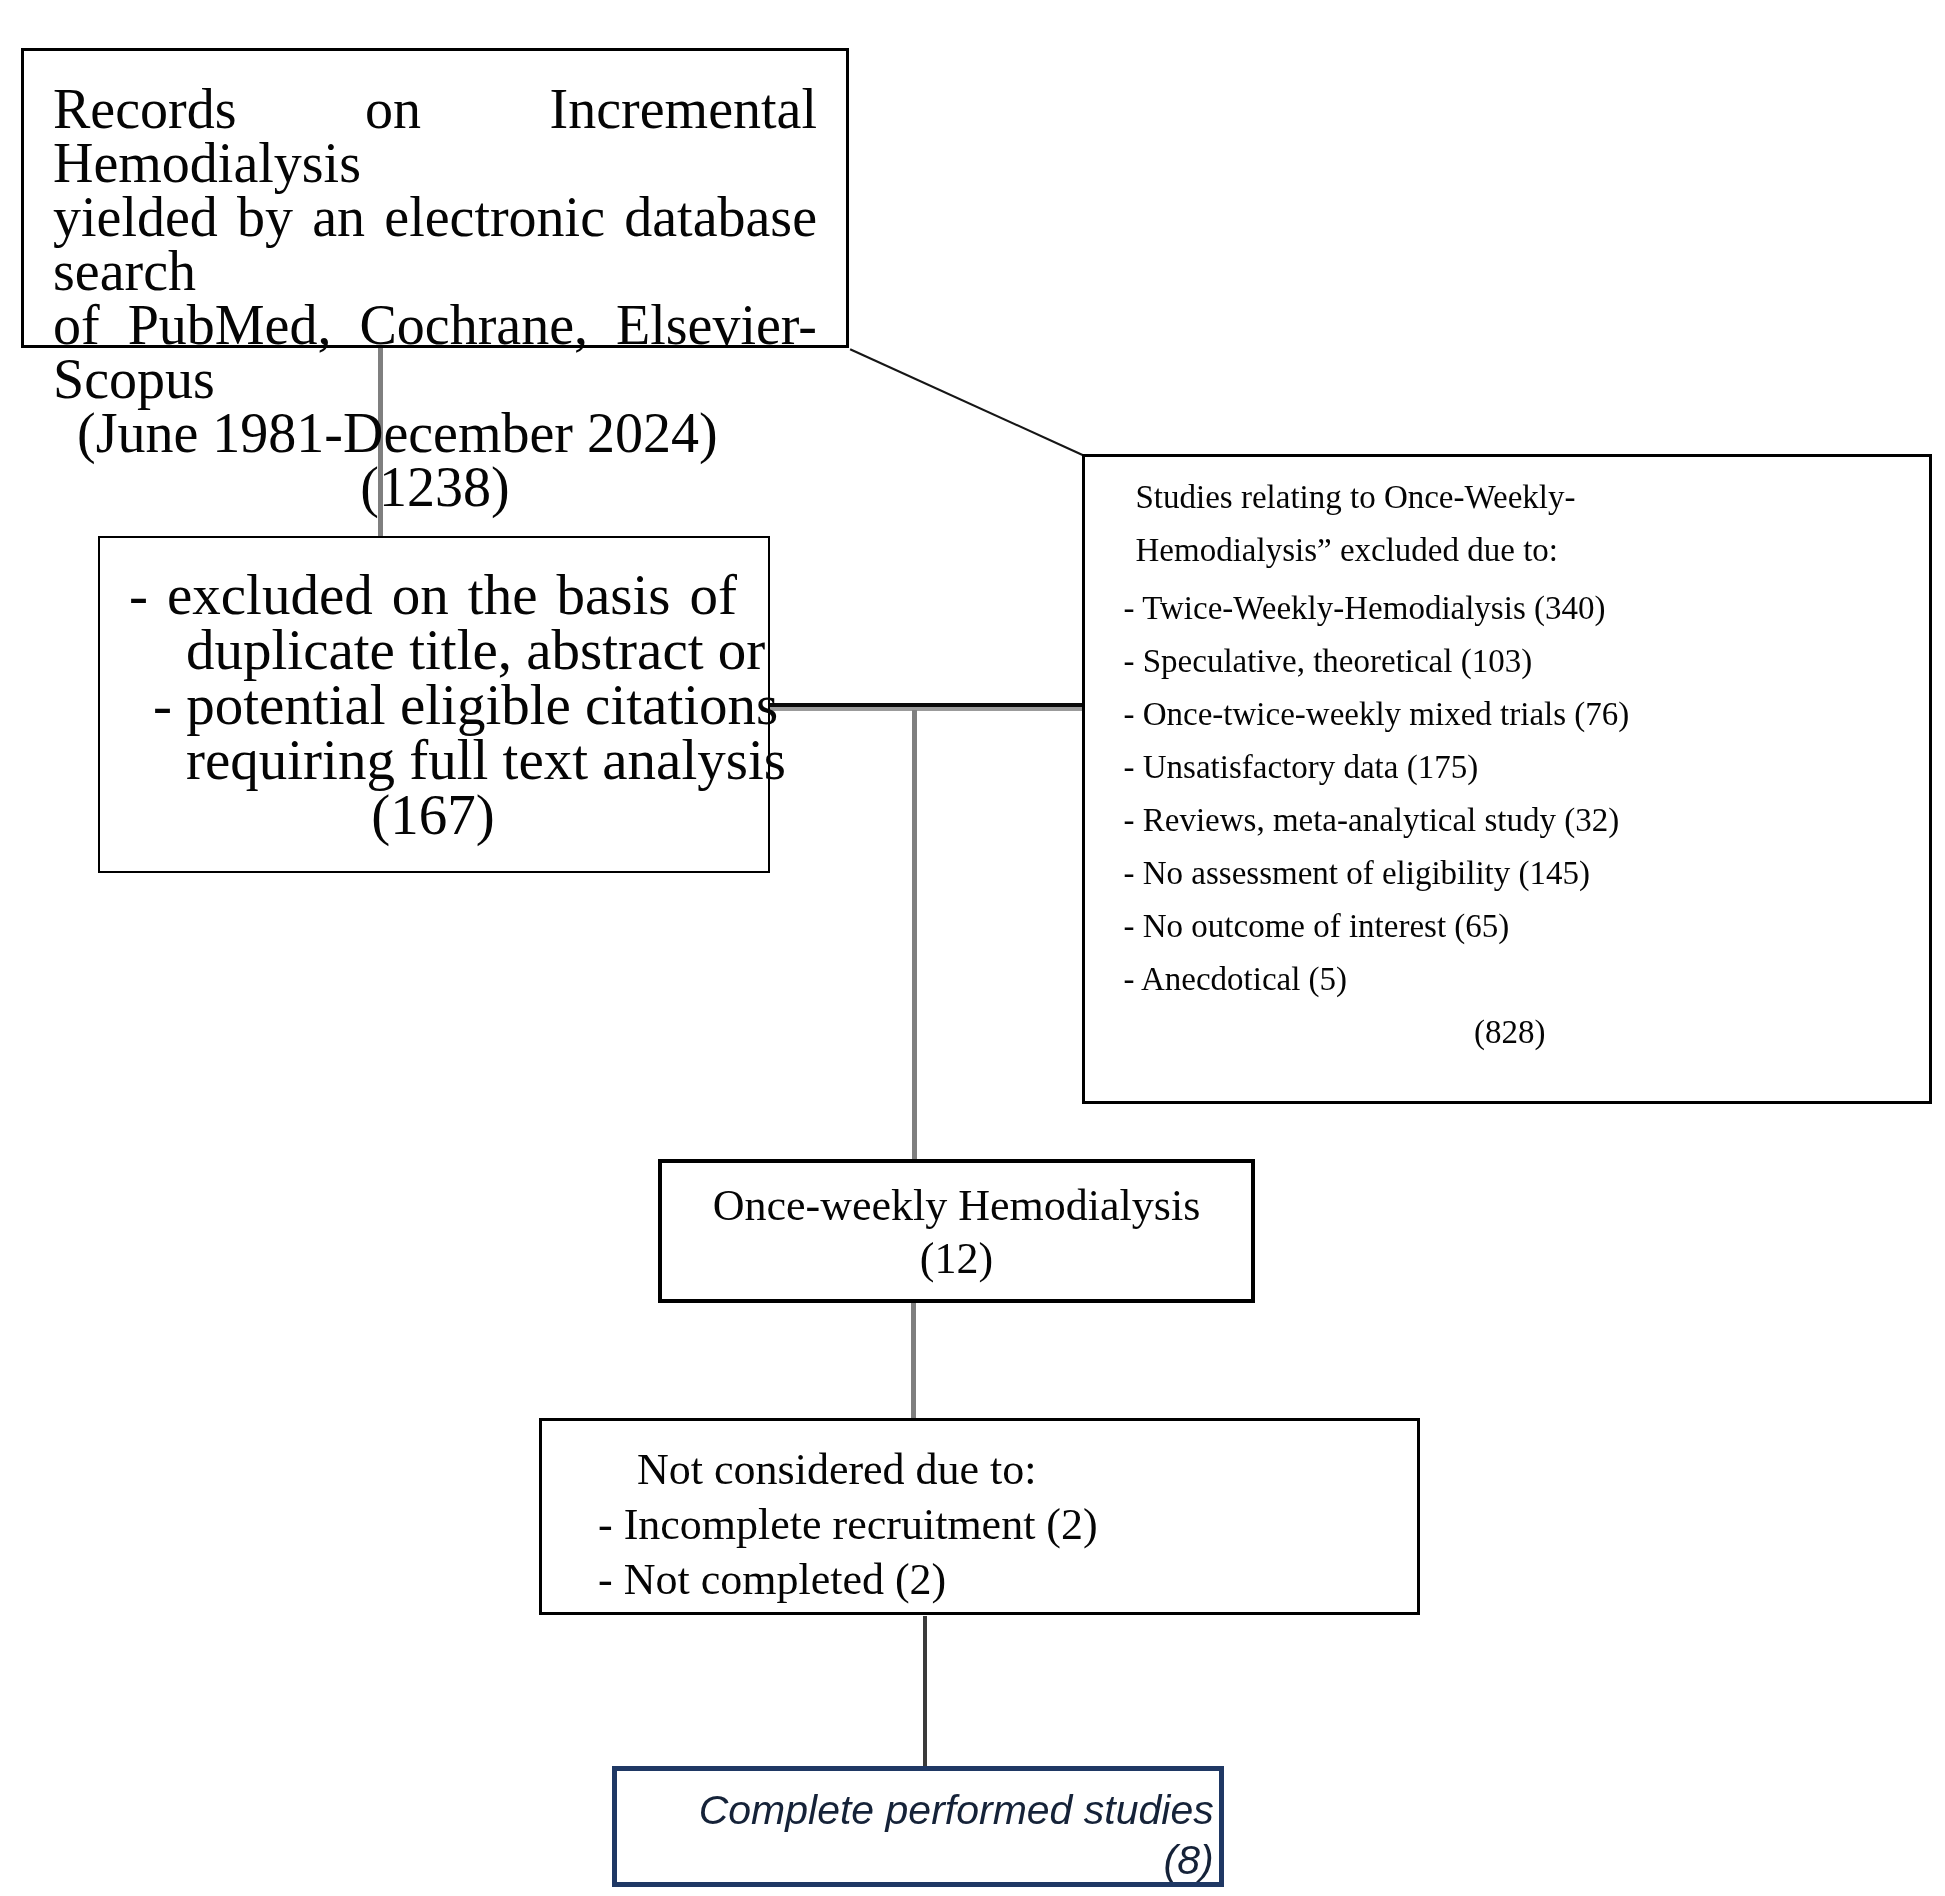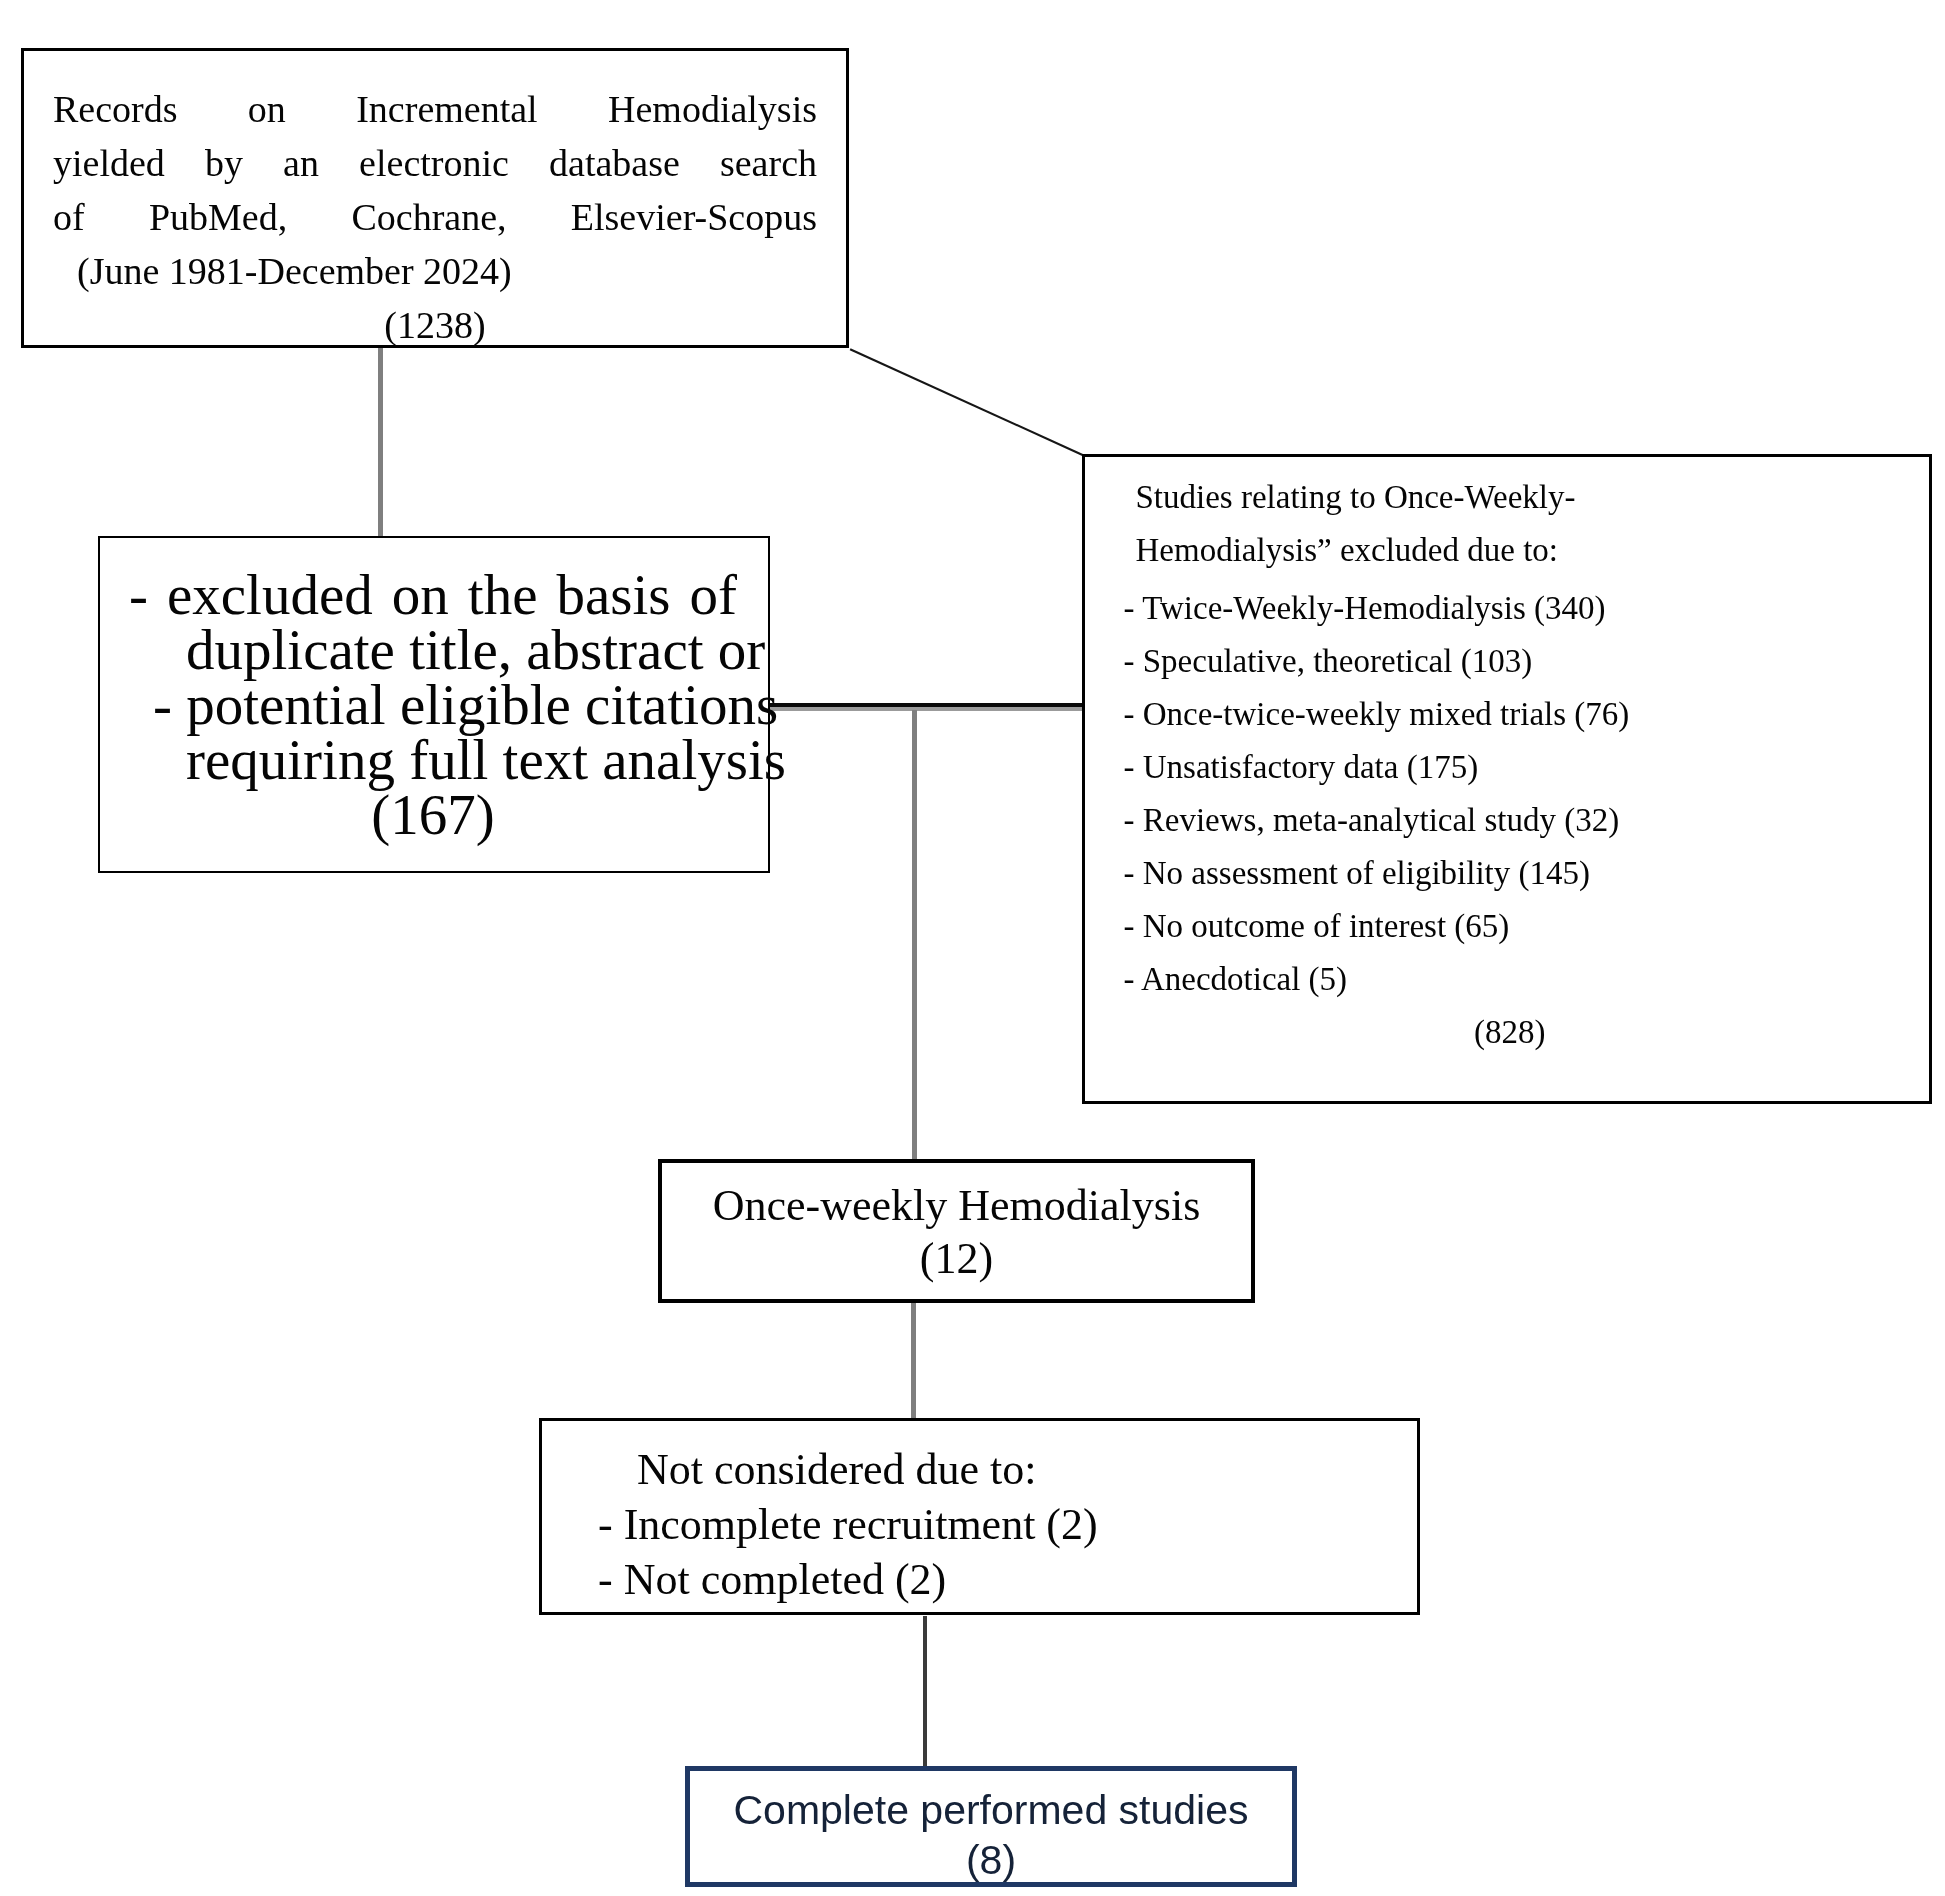--- a/index.html
+++ b/index.html
@@ -17,21 +17,21 @@
     background: #ffffff;
     border: 3.2px solid #000000;
   }
   .serif-text { font-family: "Liberation Serif", "DejaVu Serif", serif; }
   .line { white-space: nowrap; }
 
   
   #box-records {
     left: 21px; top: 48px; width: 828px; height: 300px;
     padding: 31px 29px 0 29px;
-    font-size: 38px; line-height: 54px;
+    font-size: 56px; line-height: 54px;
   }
   .justify-line { text-align: justify; text-align-last: justify; white-space: normal; }
   .left-line { text-align: left; margin-left: 24px; }
   .center-line { text-align: center; }
 
   
   #box-screening {
     left: 98px; top: 536px; width: 672px; height: 337px;
     border-width: 2.7px;
     padding: 29px 31px 0 29px;
@@ -62,27 +62,28 @@
     left: 539px; top: 1418px; width: 881px; height: 197px;
     border-width: 3.7px;
     padding: 21px 10.6px 0 32px;
     font-size: 44px; line-height: 55px;
   }
   #box-not-considered .hang-head { padding-left: 39px; }
   #box-not-considered .hang-item { padding-left: 39px; text-indent: -39px; }
 
   
   #box-complete {
-    left: 685px; top: 1766px; width: 612px; height: 121px;
+    left: 612px; top: 1766px; width: 612px; height: 121px;
     border: 5.8px solid #1f3864;
     padding: 14px 5.3px 0 5.3px;
     font-family: "Liberation Sans", "DejaVu Sans", sans-serif;
     font-size: 41px; line-height: 50px;
-    text-align: center;
+    text-align: right;
     color: #152238;
+    font-style: italic;
   }
 
   
   .vconn { position: absolute; width: 5.3px; background: #7f7f7f; }
   #conn-records-screening { left: 378px; top: 348px; height: 188px; }
   #conn-h-black { position: absolute; left: 770px; top: 703px; width: 312px; height: 3.7px; background: #0a0a0a; }
   #conn-h-gray  { position: absolute; left: 770px; top: 707px; width: 312px; height: 3.7px; background: #9b9b9b; }
   #conn-down-onceweekly { left: 912px; top: 710px; height: 449px; }
   #conn-onceweekly-notconsidered { left: 911px; top: 1303px; height: 115px; }
   #conn-notconsidered-complete { position: absolute; left: 923px; top: 1616px; width: 3.7px; height: 150px; background: #3a3a3a; }

